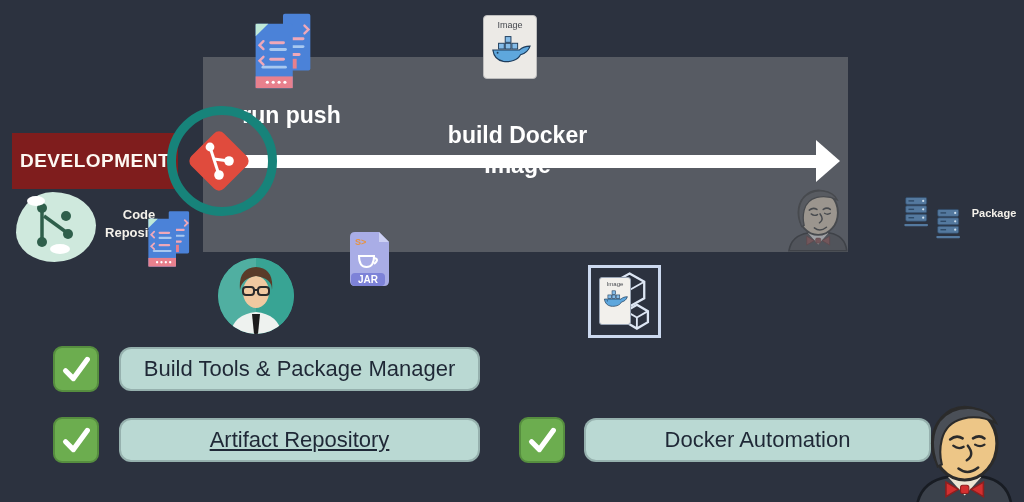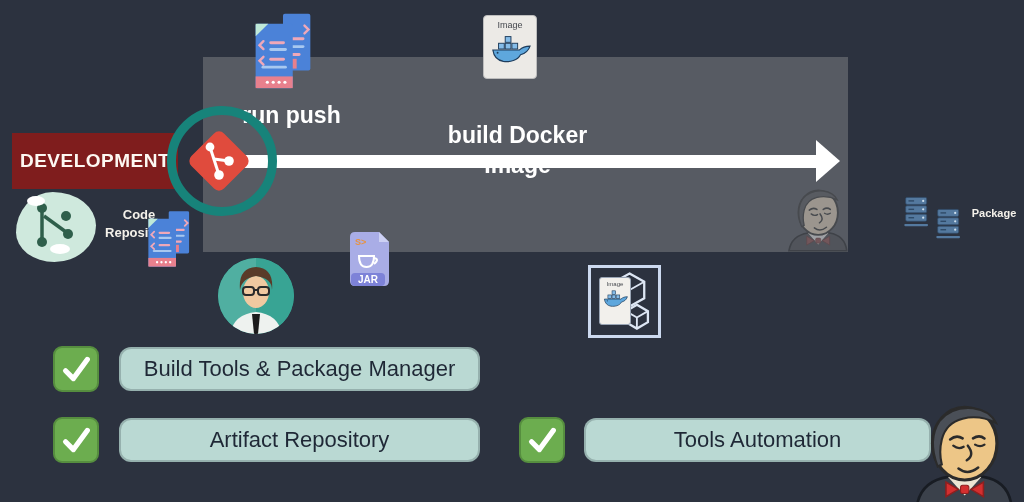--- a/index.html
+++ b/index.html
@@ -56,21 +56,21 @@
   .jenkins-big{left:902px;top:402px;width:115px;height:104px;z-index:6;}
   
   .servers-icons{left:890px;top:196px;width:78px;height:52px;z-index:2;}
   .servers-label{left:966px;top:207px;width:56px;color:#f4f1ea;font-weight:bold;font-size:11px;text-align:center;z-index:2;}
   
   .checkbox{width:46px;height:46px;box-sizing:border-box;background:#6cad4f;border:2px solid #568e3f;border-radius:9px;
     display:flex;align-items:center;justify-content:center;z-index:2;}
   .pill{height:44px;box-sizing:border-box;background:#bad9d3;border:2px solid rgba(42,58,62,.25);border-radius:12px;
     color:#1f2836;font-size:22px;display:flex;align-items:center;justify-content:center;z-index:2;}
   .cb1{left:53px;top:346px;} .pill1{left:119px;top:347px;width:361px;}
-  .cb2{left:53px;top:417px;} .pill2{left:119px;top:418px;width:361px;}
+  .cb2{left:53px;top:417px;} .pill2{left:119px;top:418px;width:361px;text-decoration:underline;}
   .cb3{left:519px;top:417px;} .pill3{left:584px;top:418px;width:347px;}
 </style>
 </head>
 <body>
 
 <svg width="0" height="0" style="position:absolute">
   <defs>
     <symbol id="sym-whale" viewBox="0 0 44 30">
       <rect x="10" y="9" width="6" height="6" fill="#85bce8" stroke="#1f3d5c" stroke-width="1"></rect>
       <rect x="17" y="9" width="6" height="6" fill="#85bce8" stroke="#1f3d5c" stroke-width="1"></rect>
@@ -269,21 +269,21 @@
         <use href="#sym-check"></use>
       </svg>
   </div>
   <div class="abs pill pill2">Artifact Repository</div>
 
   <div class="abs checkbox cb3">
     <svg width="40" height="40">
         <use href="#sym-check"></use>
       </svg>
   </div>
-  <div class="abs pill pill3">Tools Automation</div>
+  <div class="abs pill pill3">Docker Automation</div>
 
   <div class="abs jenkins-big">
     <svg width="115" height="104">
         <use href="#sym-jenkins"></use>
       </svg>
   </div>
 
 </div>
 
 </body></html>

